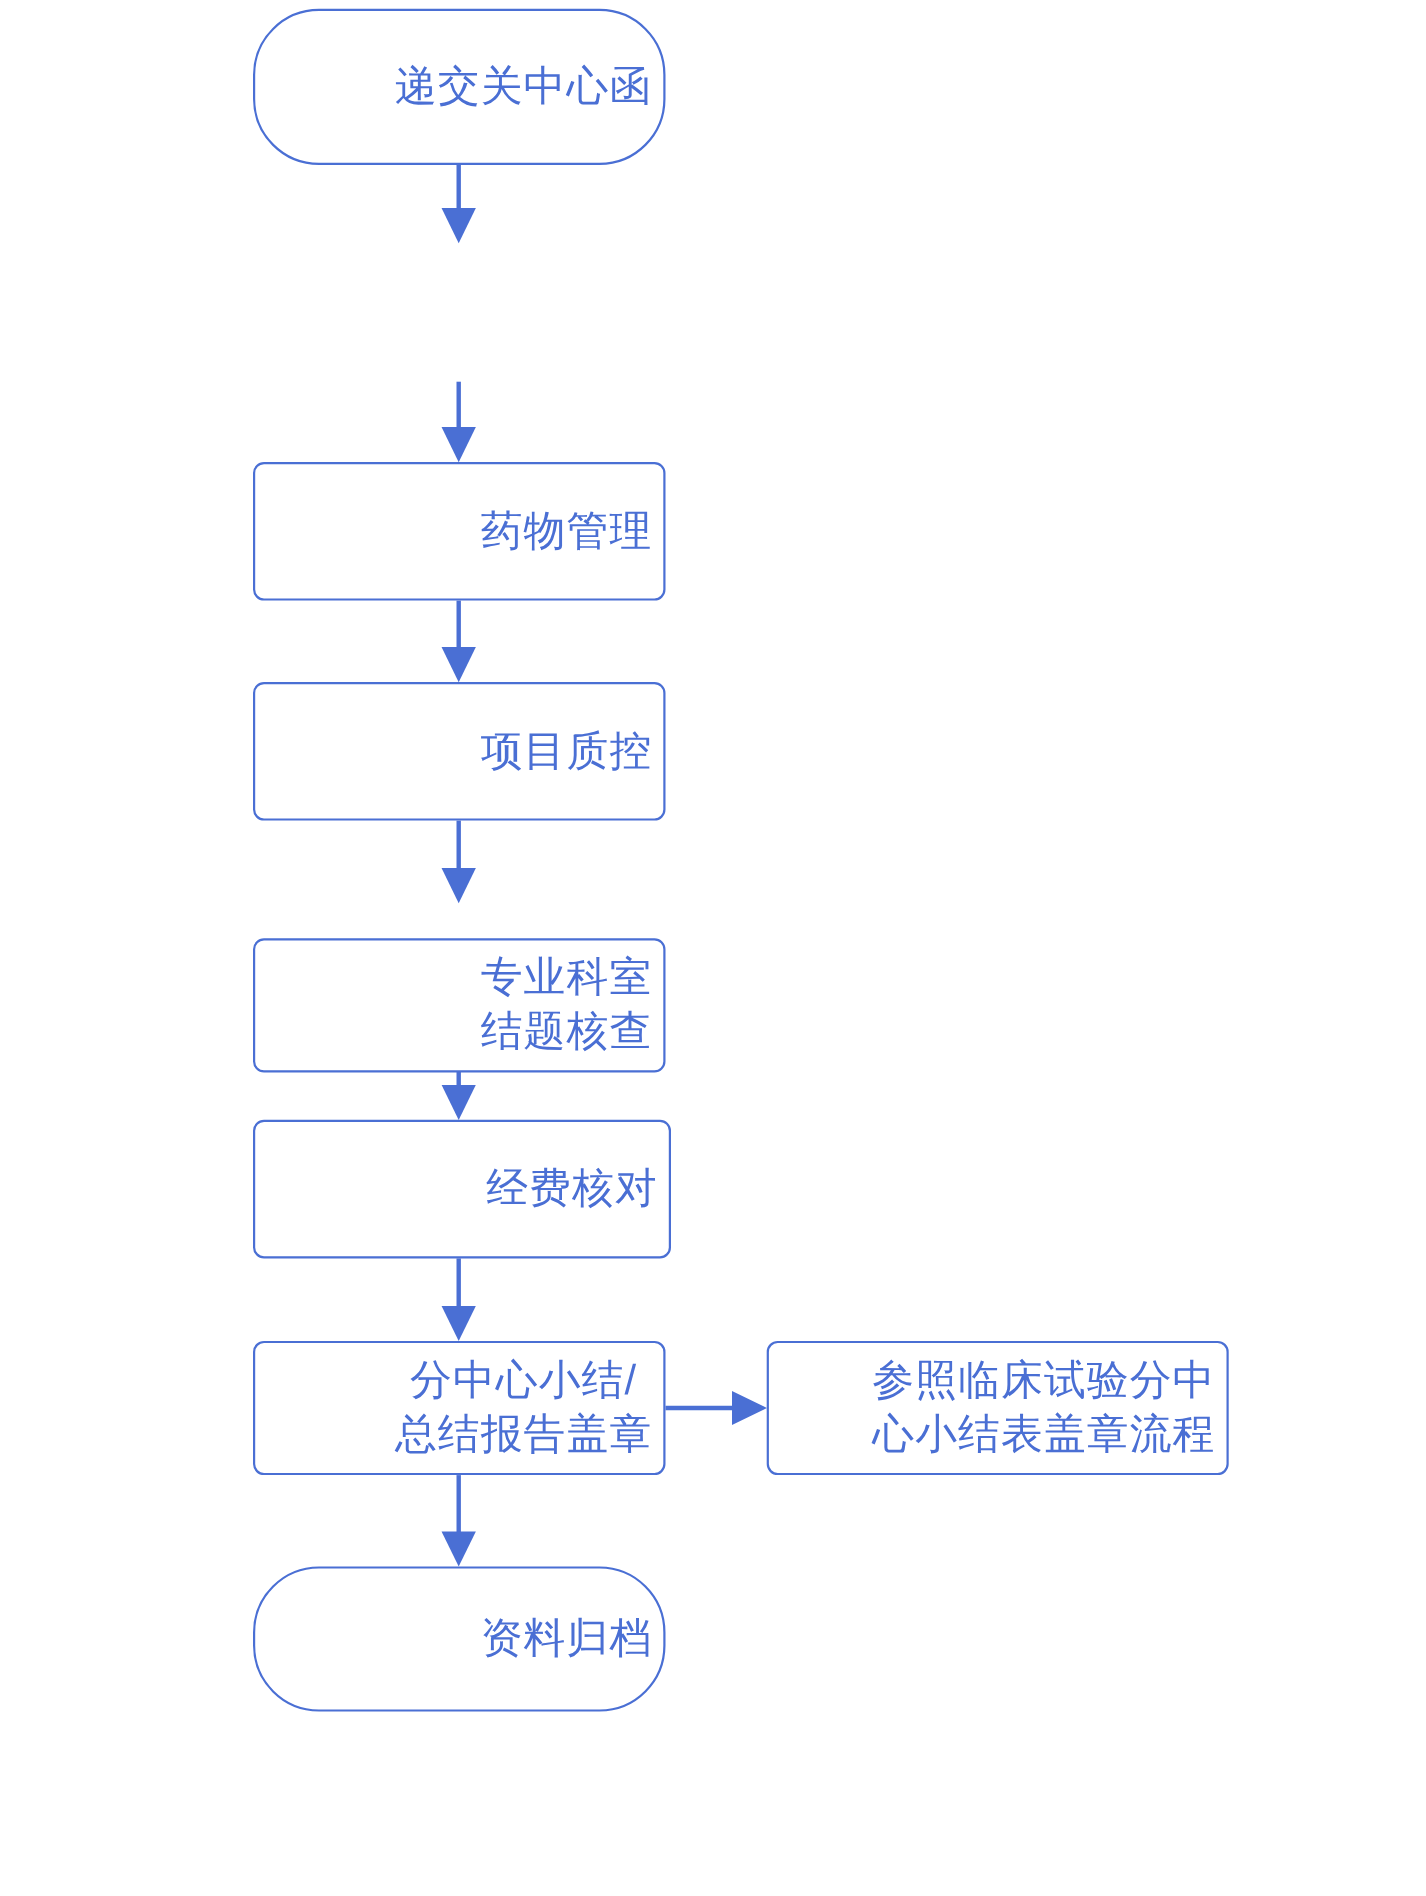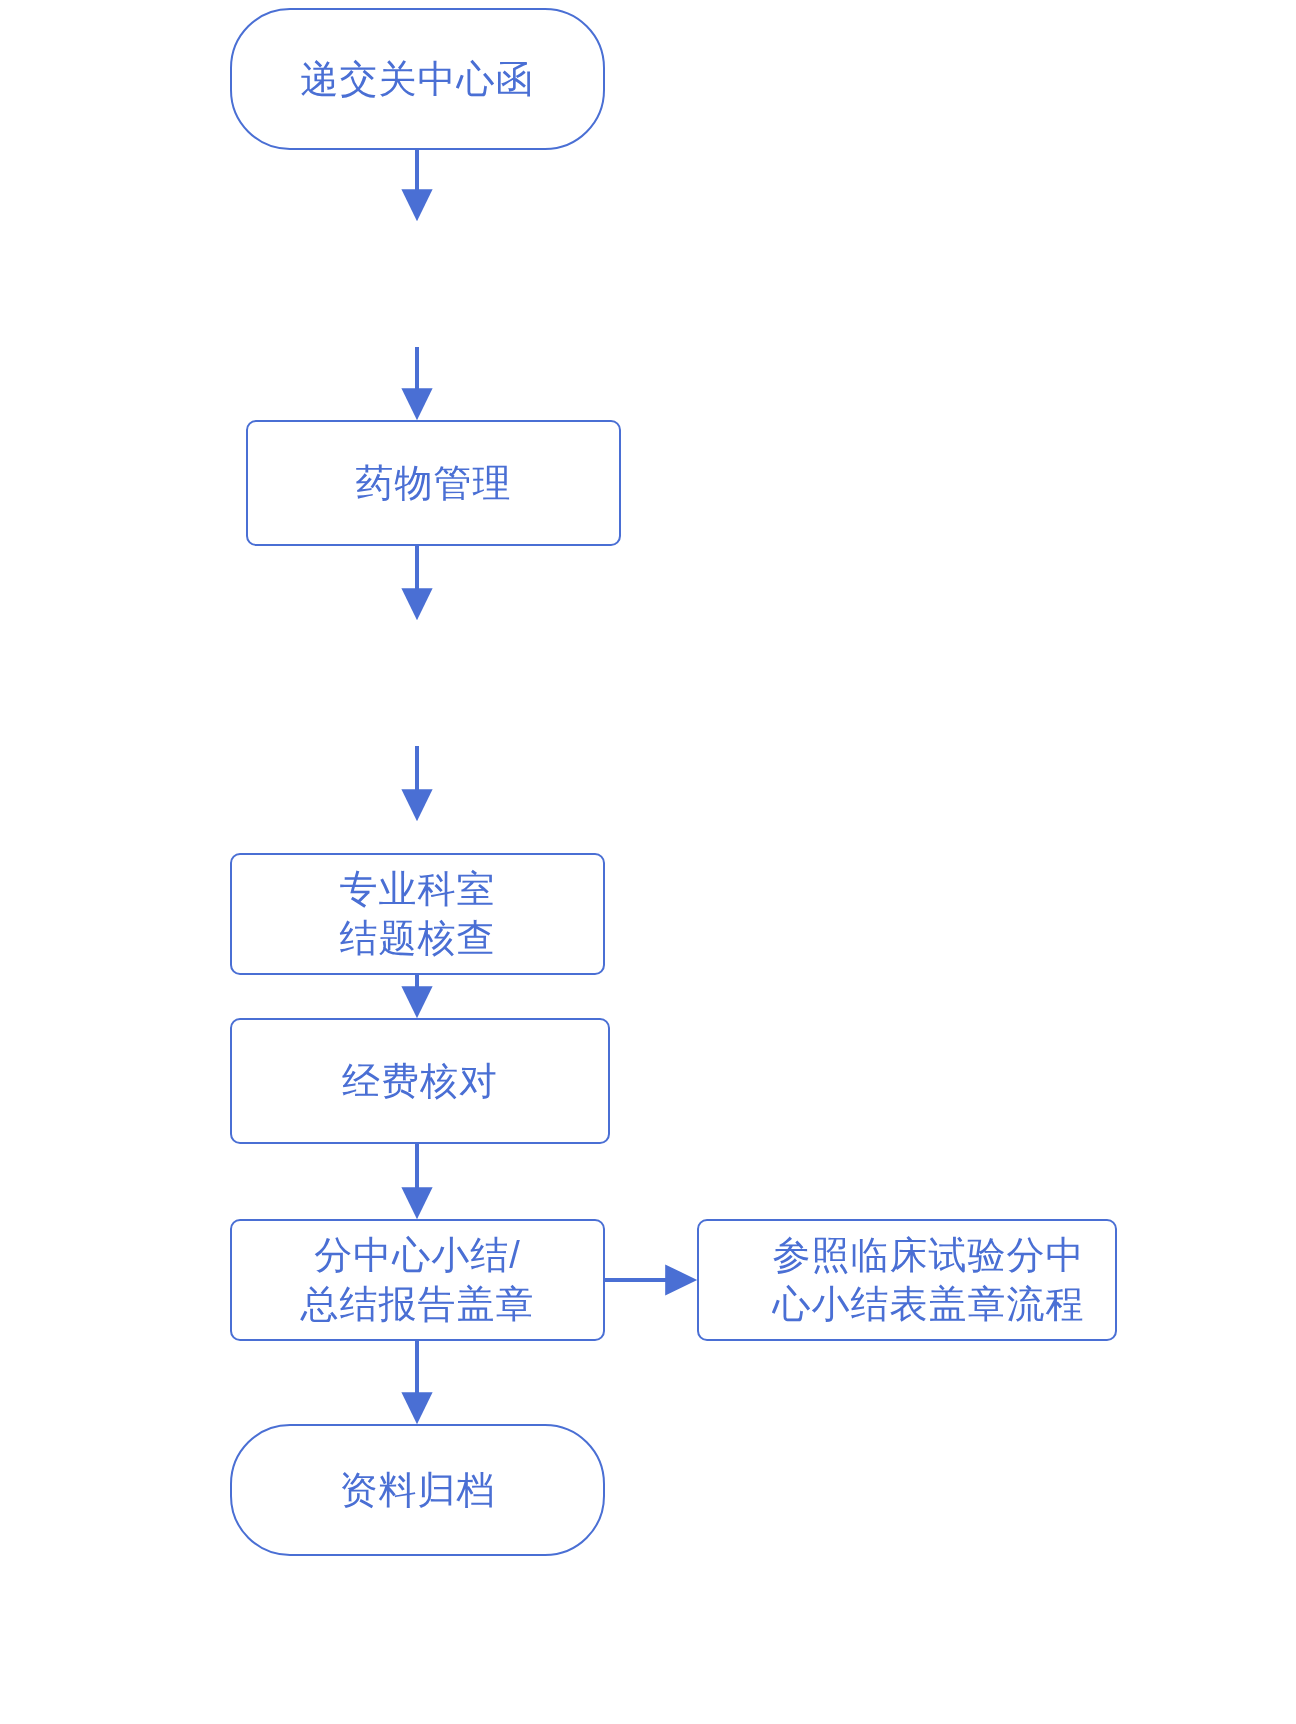--- a/index.html
+++ b/index.html
@@ -28,21 +28,21 @@
     pointer-events: none;
   }
   .node {
     position: absolute;
     box-sizing: border-box;
     border: 2.5px solid #4a6fd4;
     background: #ffffff;
     color: #4a6fd4;
     display: flex;
     align-items: center;
-    justify-content: center;
+    justify-content: flex-end;
     text-align: center;
     font-size: 38px;
     line-height: 1.28;
     letter-spacing: 1px;
     font-weight: 400;
     white-space: pre-line;
   }
   .node.rect {
     border-radius: 10px;
   }
@@ -76,24 +76,27 @@
       <line x1="417" y1="1341" x2="417" y2="1417"></line>
       <line x1="605" y1="1280" x2="690" y2="1280"></line>
     </g>
   </svg>
 
   <div class="node rounded" style="left:230px;top:8px;width:375px;height:142px;">
     <span class="label">递交关中心函</span>
   </div>
 
 
-  <div class="node rect" style="left:230px;top:420px;width:375px;height:126px;margin-left:16px;">
+  <div class="node rect" style="left:230px;top:420px;width:375px;height:126px;">
     <span class="label">药物管理</span>
   </div>
 
+  <div class="node rect" style="left:230px;top:620px;width:375px;height:126px;">
+    <span class="label">项目质控</span>
+  </div>
 
   <div class="node rect" style="left:230px;top:821px;width:375px;height:122px;margin-top:32px;">
     <span class="label">专业科室
 结题核查</span>
   </div>
 
   <div class="node rect" style="left:230px;top:1018px;width:380px;height:126px;">
     <span class="label">经费核对</span>
   </div>
 

